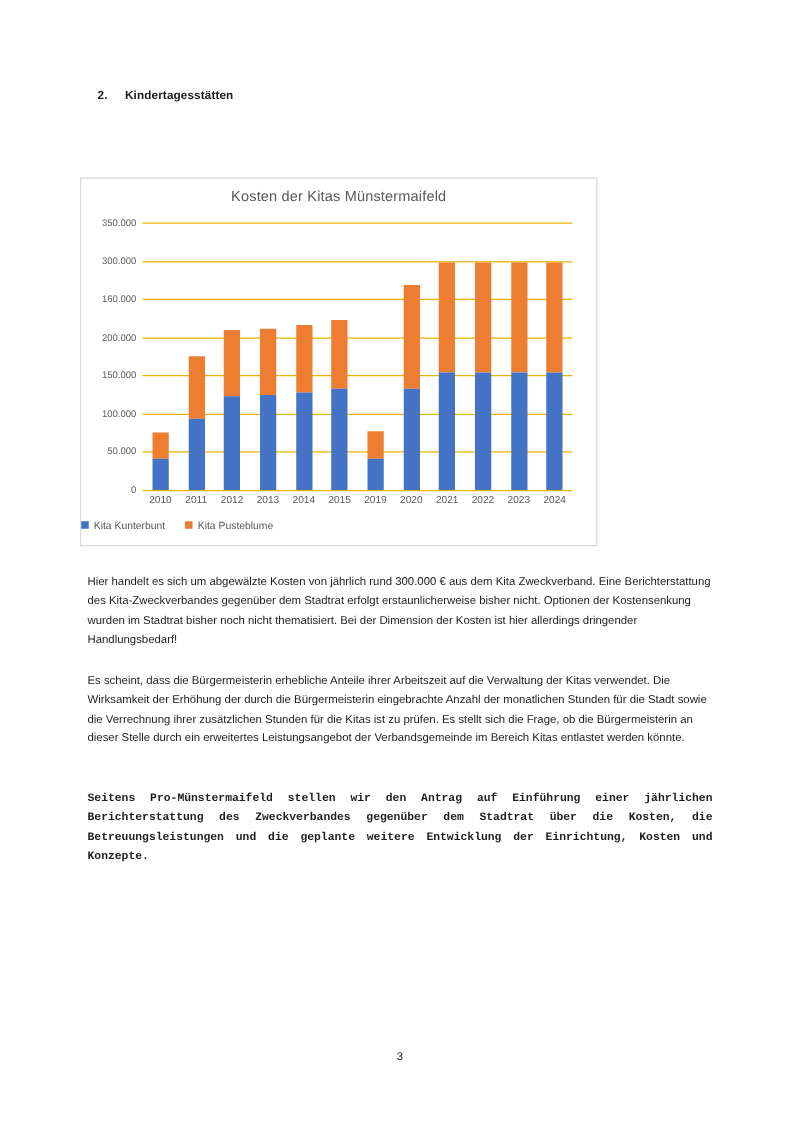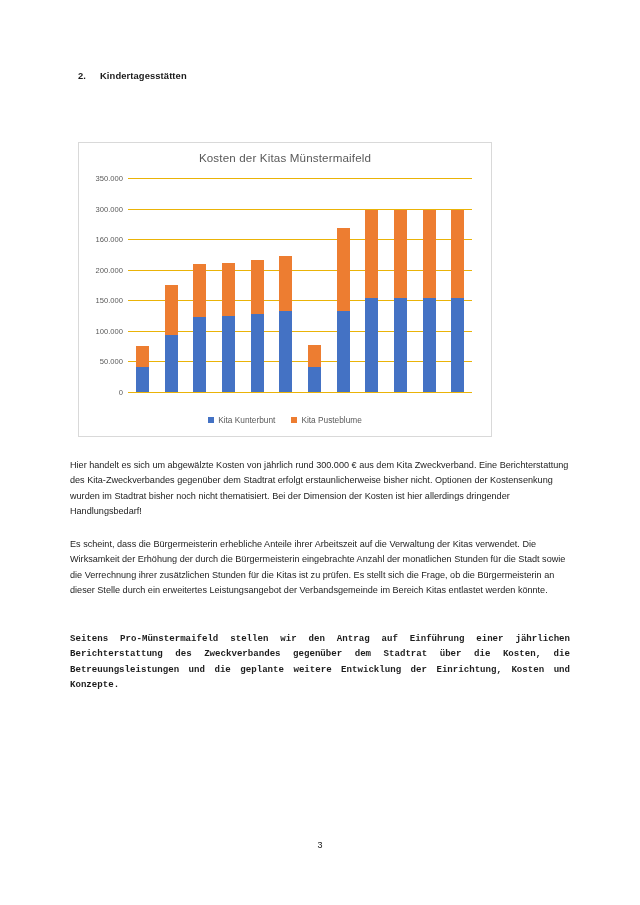--- a/index.html
+++ b/index.html
@@ -56,21 +56,21 @@
   .para.bold { font-weight: bold; font-family: Liberation Mono, monospace; }
 
   #p-intro  { top: 98px; }
   #p-after1 { top: 449px; }
   #p-after2 { top: 528px; }
   #p-after3 { top: 622px; }
 
   
   .chart-frame {
     position: absolute;
-    left: 78px;
+    left: 64px;
     top: 142px;
     width: 414px;
     height: 295px;
     border: 1px solid #d9d9d9;
     background: #ffffff;
     box-sizing: border-box;
     padding-left: 35px;
   }
   .chart-title {
     position: absolute;
@@ -144,21 +144,20 @@
   .seg-top { width: 100%; }
   .seg-bot { width: 100%; }
 
   
   .legend {
     position: absolute;
     left: 0;
     top: 272px;
     width: 100%;
     display: flex;
-    justify-content: center;
     gap: 16px;
     font-size: 8.3px;
     color: #595959;
   }
   .legend-item {
     display: flex;
     align-items: center;
     gap: 4px;
   }
   .swatch {
@@ -288,20 +287,34 @@
           </div>
           <div class="barcol">
             <div class="bar">
               <div class="seg-top" style="height: 88.0457px; background: rgb(237, 125, 49);"></div>
               <div class="seg-bot" style="height: 93.5486px; background: rgb(68, 114, 196);"></div>
             </div>
           </div>
         </div>
     </div>
 
+    <div class="xlabels" id="xlabels">
+        <div class="xlabel">2010</div>
+        <div class="xlabel">2011</div>
+        <div class="xlabel">2012</div>
+        <div class="xlabel">2013</div>
+        <div class="xlabel">2014</div>
+        <div class="xlabel">2015</div>
+        <div class="xlabel">2019</div>
+        <div class="xlabel">2020</div>
+        <div class="xlabel">2021</div>
+        <div class="xlabel">2022</div>
+        <div class="xlabel">2023</div>
+        <div class="xlabel">2024</div>
+      </div>
 
     <div class="legend" id="legend">
         <div class="legend-item">
           <span class="swatch" style="background: rgb(68, 114, 196);"></span>
           <span>Kita Kunterbunt</span>
         </div>
         <div class="legend-item">
           <span class="swatch" style="background: rgb(237, 125, 49);"></span>
           <span>Kita Pusteblume</span>
         </div>

